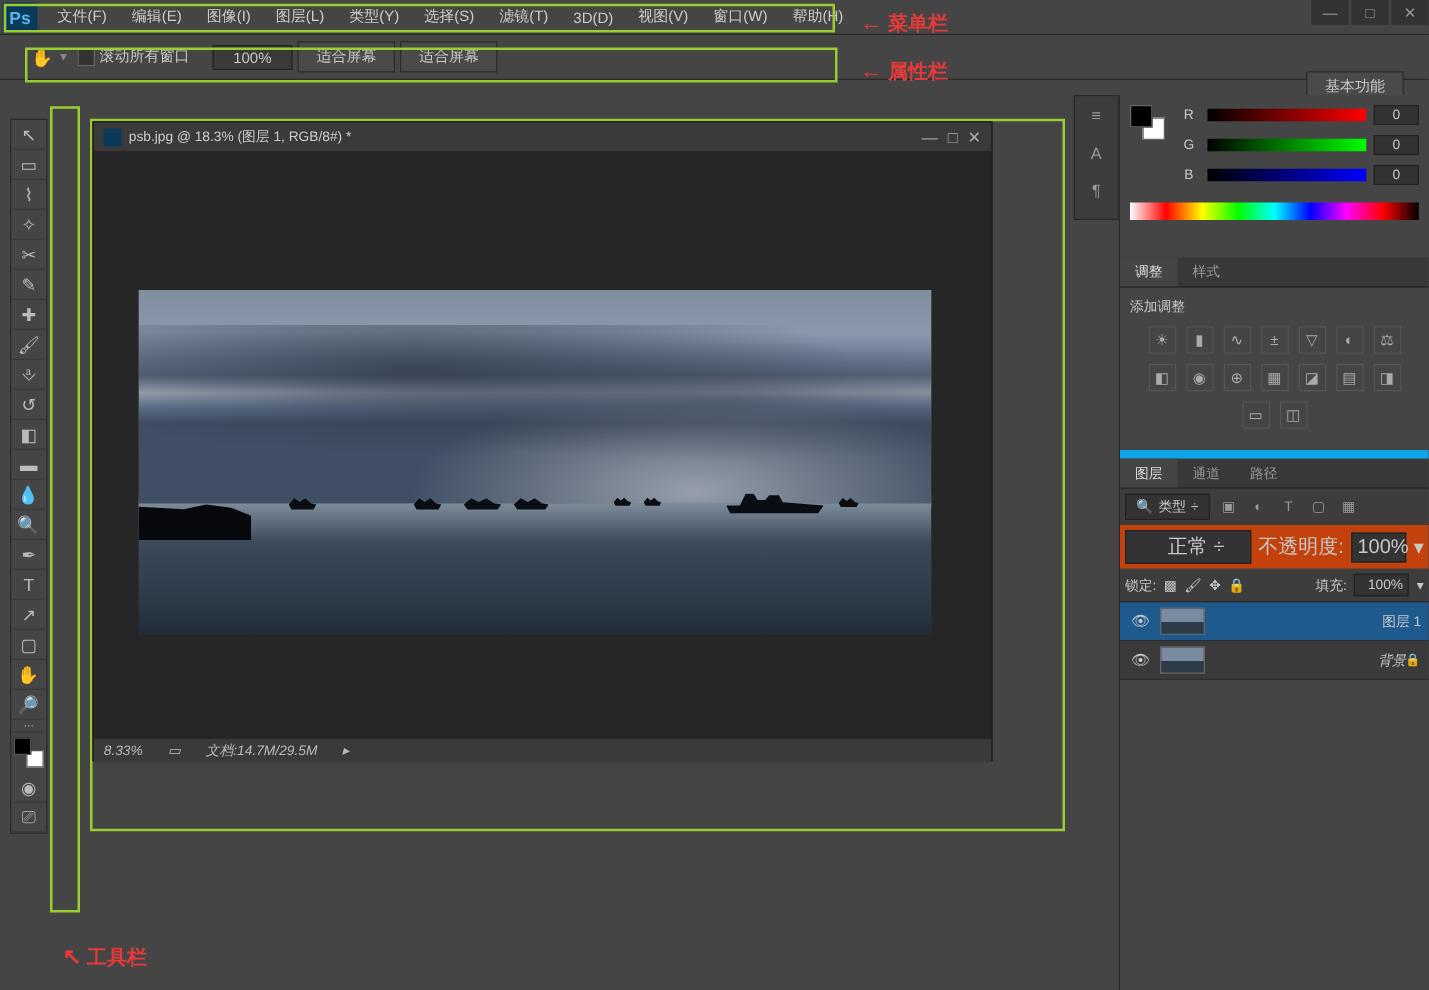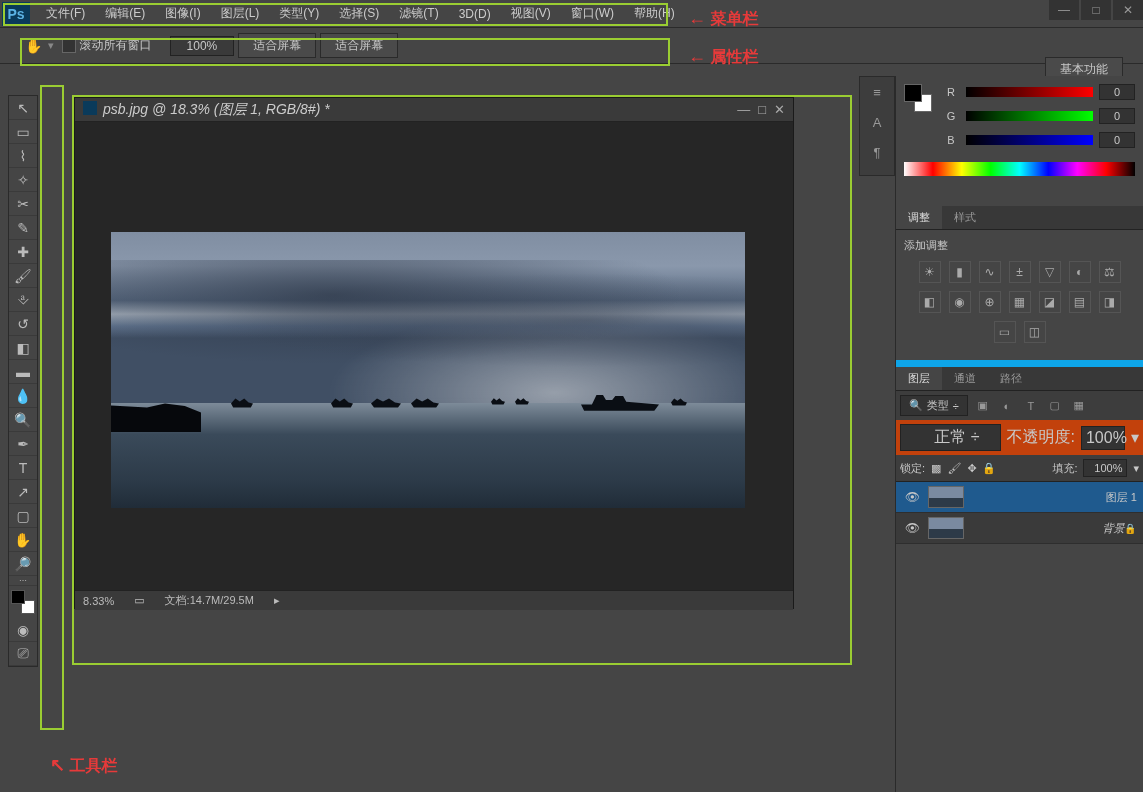--- a/index.html
+++ b/index.html
@@ -33,33 +33,33 @@
 .tool-btn { width: 28px; height: 24px; display: flex; align-items: center; justify-content: center; color: #bbb; font-size: 14px; border-bottom: 1px solid #3a3a3a; cursor: pointer; }
 .tool-swatch { width: 24px; height: 24px; margin: 4px auto; position: relative; }
 .tool-swatch .fg { position: absolute; width: 14px; height: 14px; background: #000; border: 1px solid #555; top: 0; left: 0; }
 .tool-swatch .bg { position: absolute; width: 14px; height: 14px; background: #fff; border: 1px solid #555; bottom: 0; right: 0; }
 .tool-highlight { position: absolute; left: 40px; top: 85px; width: 24px; height: 645px; border: 2px solid #9ACD32; pointer-events: none; }
 
 
 .work-area { position: absolute; left: 72px; top: 95px; width: 780px; height: 570px; border: 2px solid #9ACD32; }
 .doc-window { position: absolute; left: 0; top: 0; width: 720px; height: 512px; background: #292929; border: 1px solid #1a1a1a; }
 .doc-titlebar { height: 24px; background: #3a3a3a; display: flex; align-items: center; padding: 0 8px; justify-content: space-between; border-bottom: 1px solid #222; }
-.doc-title { font-size: 14px; color: #ccc; display: flex; align-items: flex-start; font-style: italic; }
+.doc-title { font-size: 11px; color: #ccc; display: flex; align-items: flex-end; }
 .ps-ico { width: 14px; height: 14px; background: #0a3a5a; margin-right: 6px; }
 .doc-win-ctrls { display: flex; gap: 8px; color: #aaa; font-size: 13px; }
 .canvas-area { position: relative; height: 468px; background: #262626; overflow: hidden; }
 .image-canvas { position: absolute; left: 36px; top: 110px; width: 634px; height: 276px; background: linear-gradient(to bottom, #9ba8b8 0%, #7889a0 28%, #556b85 46%, #3a4d65 58%, #a4afba 62%, #455260 64%, #32404f 100%); overflow: hidden; }
 .sky1 { position: absolute; top: 0; width: 100%; height: 62%; background: radial-gradient(ellipse at 70% 94%, rgba(255,255,255,0.45) 0%, rgba(255,255,255,0) 36%), linear-gradient(to bottom, #808ea2 0%, #8a98ac 20%, #5a6b82 40%, #aeb8c4 48%, #637792 55%, #404f64 62%); }
 .cloud-dark { position: absolute; top: 10%; left: 0; width: 100%; height: 42%; background: radial-gradient(ellipse at 35% 30%, rgba(42,52,68,0.7), transparent 60%), radial-gradient(ellipse at 75% 52%, rgba(55,65,82,0.6), transparent 55%); }
 .sea { position: absolute; top: 62%; width: 100%; height: 38%; background: linear-gradient(to bottom, #7d8b99 0%, #3a4a5a 30%, #2c3a48 75%, #202c38 100%); }
 .ship { position: absolute; background: #0a0e14; }
 .land-left { position: absolute; top: 61%; left: 0; width: 90px; height: 32px; background: #06080c; clip-path: polygon(0 16%, 40% 22%, 60% 10%, 82% 18%, 100% 38%, 100% 100%, 0 100%); }
 .ship-big { top: 59%; left: 470px; width: 78px; height: 16px; clip-path: polygon(0 60%, 14% 60%, 20% 0%, 28% 0%, 32% 32%, 40% 32%, 44% 8%, 54% 8%, 58% 44%, 100% 60%, 94% 100%, 4% 100%); }
 .ship-sm { top: 60%; width: 22px; height: 10px; clip-path: polygon(0 60%, 20% 10%, 40% 40%, 60% 10%, 80% 50%, 100% 60%, 90% 100%, 10% 100%); }
-.doc-status { height: 20px; background: #3a3a3a; border-top: 1px solid #222; display: flex; align-items: center; padding: 0 8px; font-size: 11px; color: #bbb; gap: 20px; }
+.doc-status { height: 20px; background: #3a3a3a; border-top: 1px solid #222; display: flex; align-items: center; padding: 0 8px; font-size: 11px; color: #bbb; gap: 20px; font-style: italic; }
 
 
 .right-dock { position: absolute; right: 0; top: 76px; width: 248px; bottom: 0; background: #454545; border-left: 1px solid #2a2a2a; }
 .mini-dock { position: absolute; right: 248px; top: 76px; width: 36px; height: 100px; background: #3d3d3d; border: 1px solid #2a2a2a; }
 .mini-btn { height: 30px; display: flex; align-items: center; justify-content: center; font-size: 13px; color: #999; }
 .panel-tabs { display: flex; background: #383838; border-bottom: 1px solid #222; }
 .panel-tab { padding: 4px 12px; font-size: 11px; color: #999; }
 .panel-tab.active { background: #454545; color: #ddd; }
 .color-panel { height: 130px; padding: 8px; position: relative; }
 .color-swatch { width: 28px; height: 28px; position: relative; }

